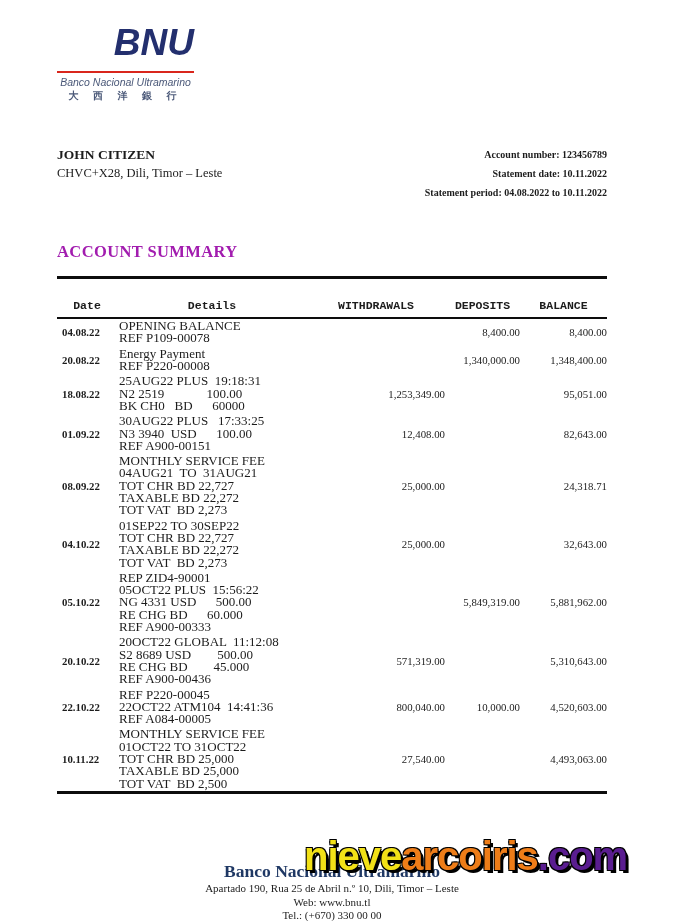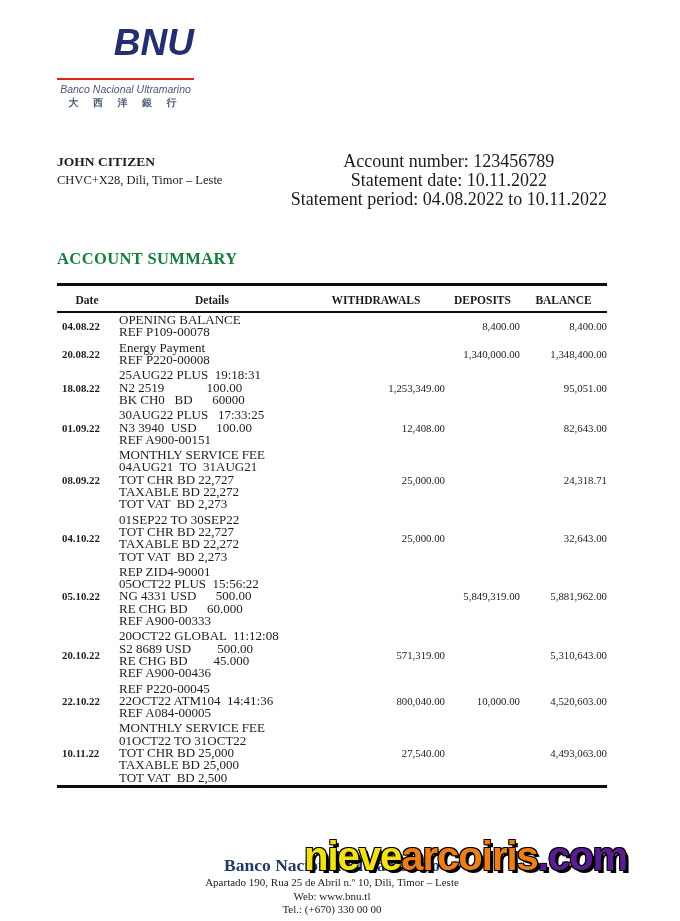--- a/index.html
+++ b/index.html
@@ -2,45 +2,45 @@
 <html><head>
 <meta charset="utf-8">
 <style>
   html,body{margin:0;padding:0;background:#fff;}
   .page{position:relative;width:680px;height:921px;background:#fff;overflow:hidden;
         font-family:"Liberation Serif",serif;color:#1c1c1c;}
   .content{width:550px;margin-left:57px;}
 
   
   .logo{padding-top:26px;width:137px;}
-  .logo-top{border-bottom:2.5px solid #d9261c;padding-bottom:18px;}
+  .logo-top{border-bottom:2.5px solid #d9261c;padding-bottom:11px;}
   .logo-acronym{font-family:"Liberation Sans",sans-serif;font-weight:bold;font-style:italic;
         font-size:37px;line-height:34px;color:#232f6e;text-align:right;letter-spacing:0px;}
   .logo-name{margin-top:3px;font-family:"Liberation Sans",sans-serif;font-style:italic;
         font-size:10.5px;color:#4a5878;text-align:center;white-space:nowrap;}
   .logo-chinese{margin-top:1px;font-size:10px;color:#4a5878;text-align:center;
         letter-spacing:6px;font-weight:bold;}
 
   
   .info-row{display:flex;justify-content:space-between;margin-top:42px;gap:31px;}
   .holder-name{font-weight:bold;font-size:13.5px;line-height:19px;}
   .holder-address{font-size:12.5px;line-height:19px;}
-  .stmt-info{text-align:center;font-size:18px;line-height:19px;}
-
-  
-  .summary-title{margin-top:40px;color:#15803d;font-weight:bold;font-size:16.5px;
+  .stmt-info{text-align:right;font-size:10px;line-height:19px;font-weight:bold;}
+
+  
+  .summary-title{margin-top:40px;color:#a21caf;font-weight:bold;font-size:16.5px;
         letter-spacing:.4px;}
 
   
   table.stmt{width:550px;margin-top:11px;border-collapse:collapse;table-layout:fixed;
         border-top:3.5px solid #0d0d0d;border-bottom:3.5px solid #0d0d0d;}
   col.c-date{width:60px;} col.c-details{width:190px;} col.c-wd{width:138px;}
   col.c-dep{width:75px;} col.c-bal{width:87px;}
-  thead th{font-size:11.5px;font-weight:bold;text-align:center;padding:8px 0 5px;
-        border-bottom:2px solid #0d0d0d;}
+  thead th{font-size:11.5px;font-weight:bold;text-align:center;padding:20px 0 5px;
+        border-bottom:2px solid #0d0d0d;font-family:Liberation Mono, monospace;}
   tbody td{vertical-align:middle;padding:1.5px 0;font-size:13px;line-height:12.3px;}
   td.td-date{font-weight:bold;font-size:10.8px;padding-left:5px;vertical-align:middle;}
   td.td-details{white-space:pre;padding-left:2px;}
   td.td-num{text-align:right;font-size:10.8px;}
 
   
   .footer{margin-top:66px;text-align:center;}
   .footer-bank{color:#1f3864;font-weight:bold;font-size:17.5px;line-height:22px;}
   .footer-line{font-size:11px;line-height:13.5px;color:#222;}
 

